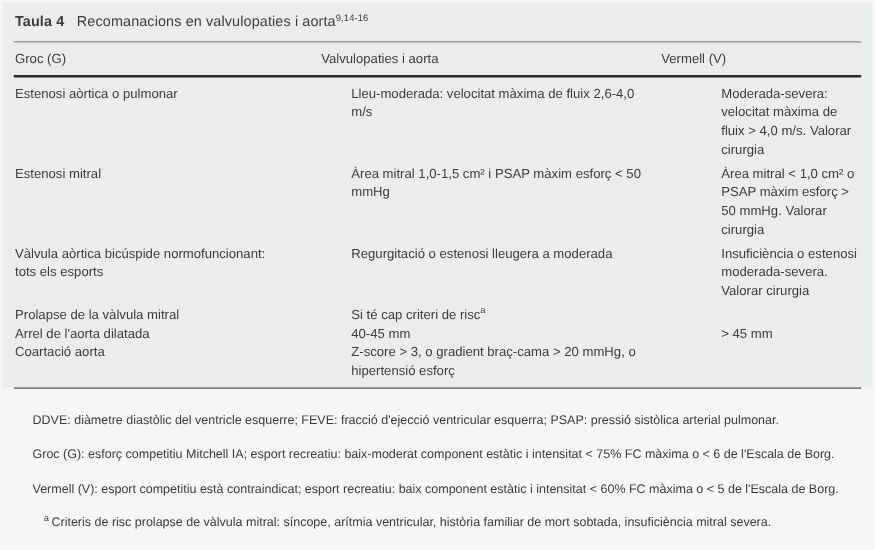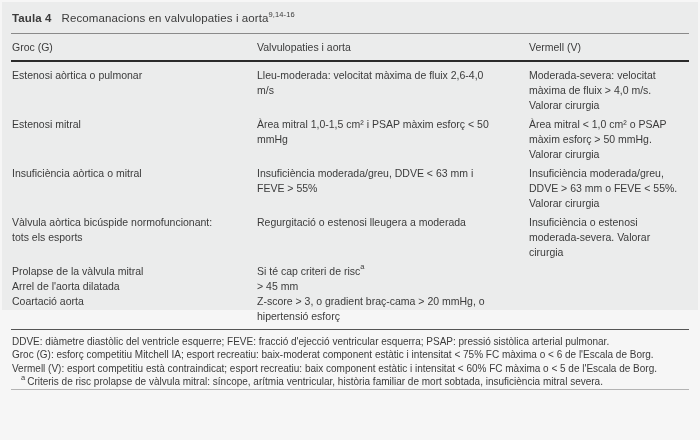--- a/index.html
+++ b/index.html
@@ -37,33 +37,33 @@
   .rule-bottom{border-top:1px solid var(--rule_light);}
   .grid{
     display:grid;
     grid-template-columns:245px 272px 1fr;
     font-size:10.5px;
     line-height:15px;
   }
   .thead{padding:7px 0 6px 0;}
   .thead .cell{line-height:13px;}
   .tbody{padding:6px 0 5px 0;}
-  .row{margin-bottom:4px;}
+  .row{margin-bottom:4px;gap:24px;}
   .row.tight{margin-bottom:0;}
   .cell{padding-left:1px;}
   .c1{padding-right:36px;}
   .c2{padding-right:34px;}
   .c3{padding-right:2px;}
   .footnotes{
     padding:5px 1px 0 1px;
     font-size:10px;
     line-height:13.4px;
     text-align:justify;
   }
-  .footnote{margin:0;}
+  .footnote{margin:14px;}
   .footnote-risc{text-indent:9px;}
   .footnote sup{margin-right:2px;}
 </style>
 </head>
 <body>
 
 <div class="page">
 
   <div class="title-row">
     <span class="title-label">Taula 4</span><span>Recomanacions en valvulopaties i aorta</span><sup>9,14-16</sup>
@@ -86,40 +86,36 @@
       <div class="cell c2">Lleu-moderada: velocitat màxima de fluix 2,6-4,0 m/s</div>
       <div class="cell c3">Moderada-severa: velocitat màxima de fluix &gt; 4,0 m/s. Valorar cirurgia</div>
     </div>
 
     <div class="grid row">
       <div class="cell c1">Estenosi mitral</div>
       <div class="cell c2">Àrea mitral 1,0-1,5 cm² i PSAP màxim esforç &lt; 50 mmHg</div>
       <div class="cell c3">Àrea mitral &lt; 1,0 cm² o PSAP màxim esforç &gt; 50 mmHg. Valorar cirurgia</div>
     </div>
 
-    <div class="grid row">
-      <div class="cell c1">Insuficiència aòrtica o mitral</div>
-      <div class="cell c2">Insuficiència moderada/greu, DDVE &lt; 63 mm i FEVE &gt; 55%</div>
-      <div class="cell c3">Insuficiència moderada/greu, DDVE &gt; 63 mm o FEVE &lt; 55%. Valorar cirurgia</div>
-    </div>
 
     <div class="grid row">
       <div class="cell c1">Vàlvula aòrtica bicúspide normofuncionant: tots els esports</div>
       <div class="cell c2">Regurgitació o estenosi lleugera a moderada</div>
       <div class="cell c3">Insuficiència o estenosi moderada-severa. Valorar cirurgia</div>
     </div>
 
     <div class="grid row tight">
       <div class="cell c1">Prolapse de la vàlvula mitral</div>
       <div class="cell c2"><span>Si té cap criteri de risc</span><sup>a</sup></div>
       <div class="cell c3"></div>
     </div>
 
     <div class="grid row tight">
       <div class="cell c1">Arrel de l'aorta dilatada</div>
+      <div class="cell c2">40-45 mm</div>
       <div class="cell c3">&gt; 45 mm</div>
     </div>
 
     <div class="grid row tight">
       <div class="cell c1">Coartació aorta</div>
       <div class="cell c2">Z-score &gt; 3, o gradient braç-cama &gt; 20 mmHg, o hipertensió esforç</div>
       <div class="cell c3"></div>
     </div>
 
   </div>

